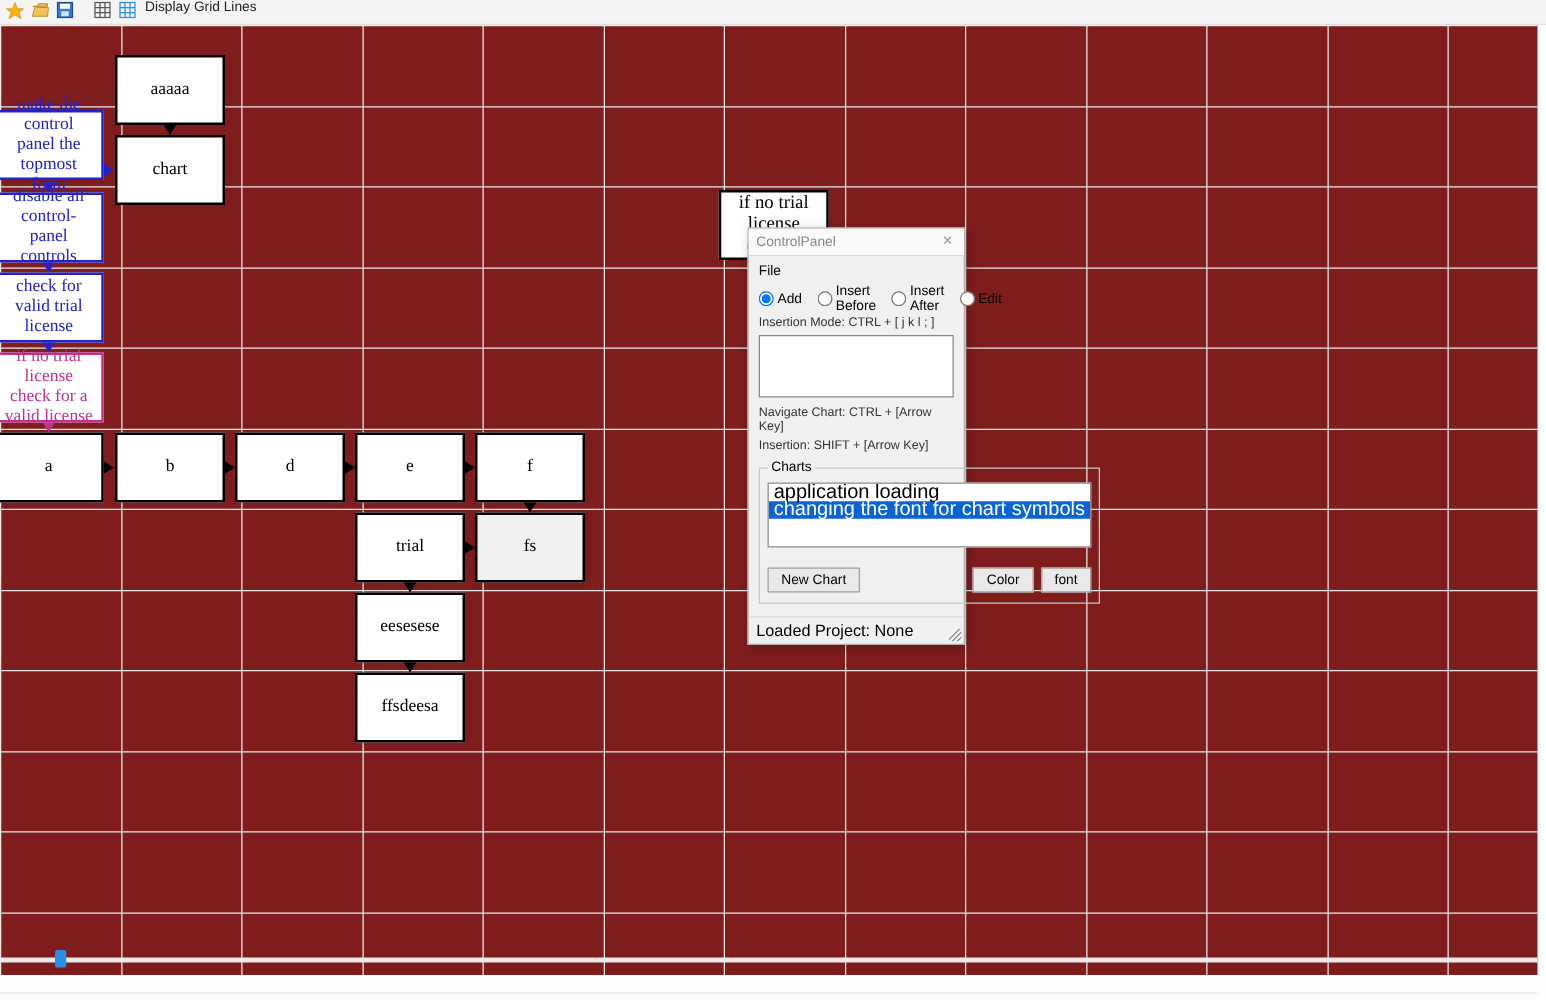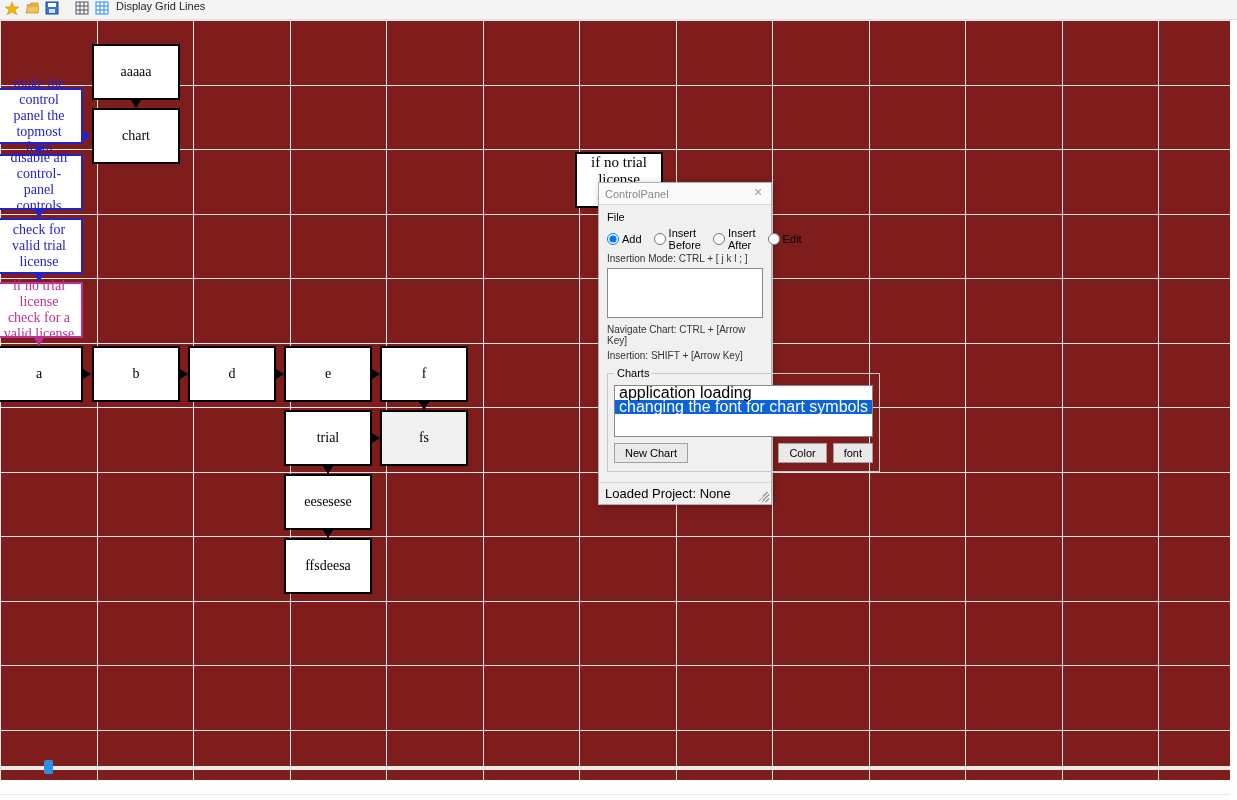--- a/index.html
+++ b/index.html
@@ -172,21 +172,21 @@
     font-size: 16px;
     white-space: nowrap;
   }
   .chart-item.selected {
     background: #0a64d8;
     color: #fff;
     text-align: center;
   }
   .btn-row {
     display: flex;
-    margin-top: 6px;
+    margin-top: 16px;
     gap: 6px;
   }
   .btn {
     border: 1px solid #a0a0a0;
     background: #e9e9e9;
     padding: 1px 10px;
     font-size: 11px;
     line-height: 16px;
     cursor: default;
   }

